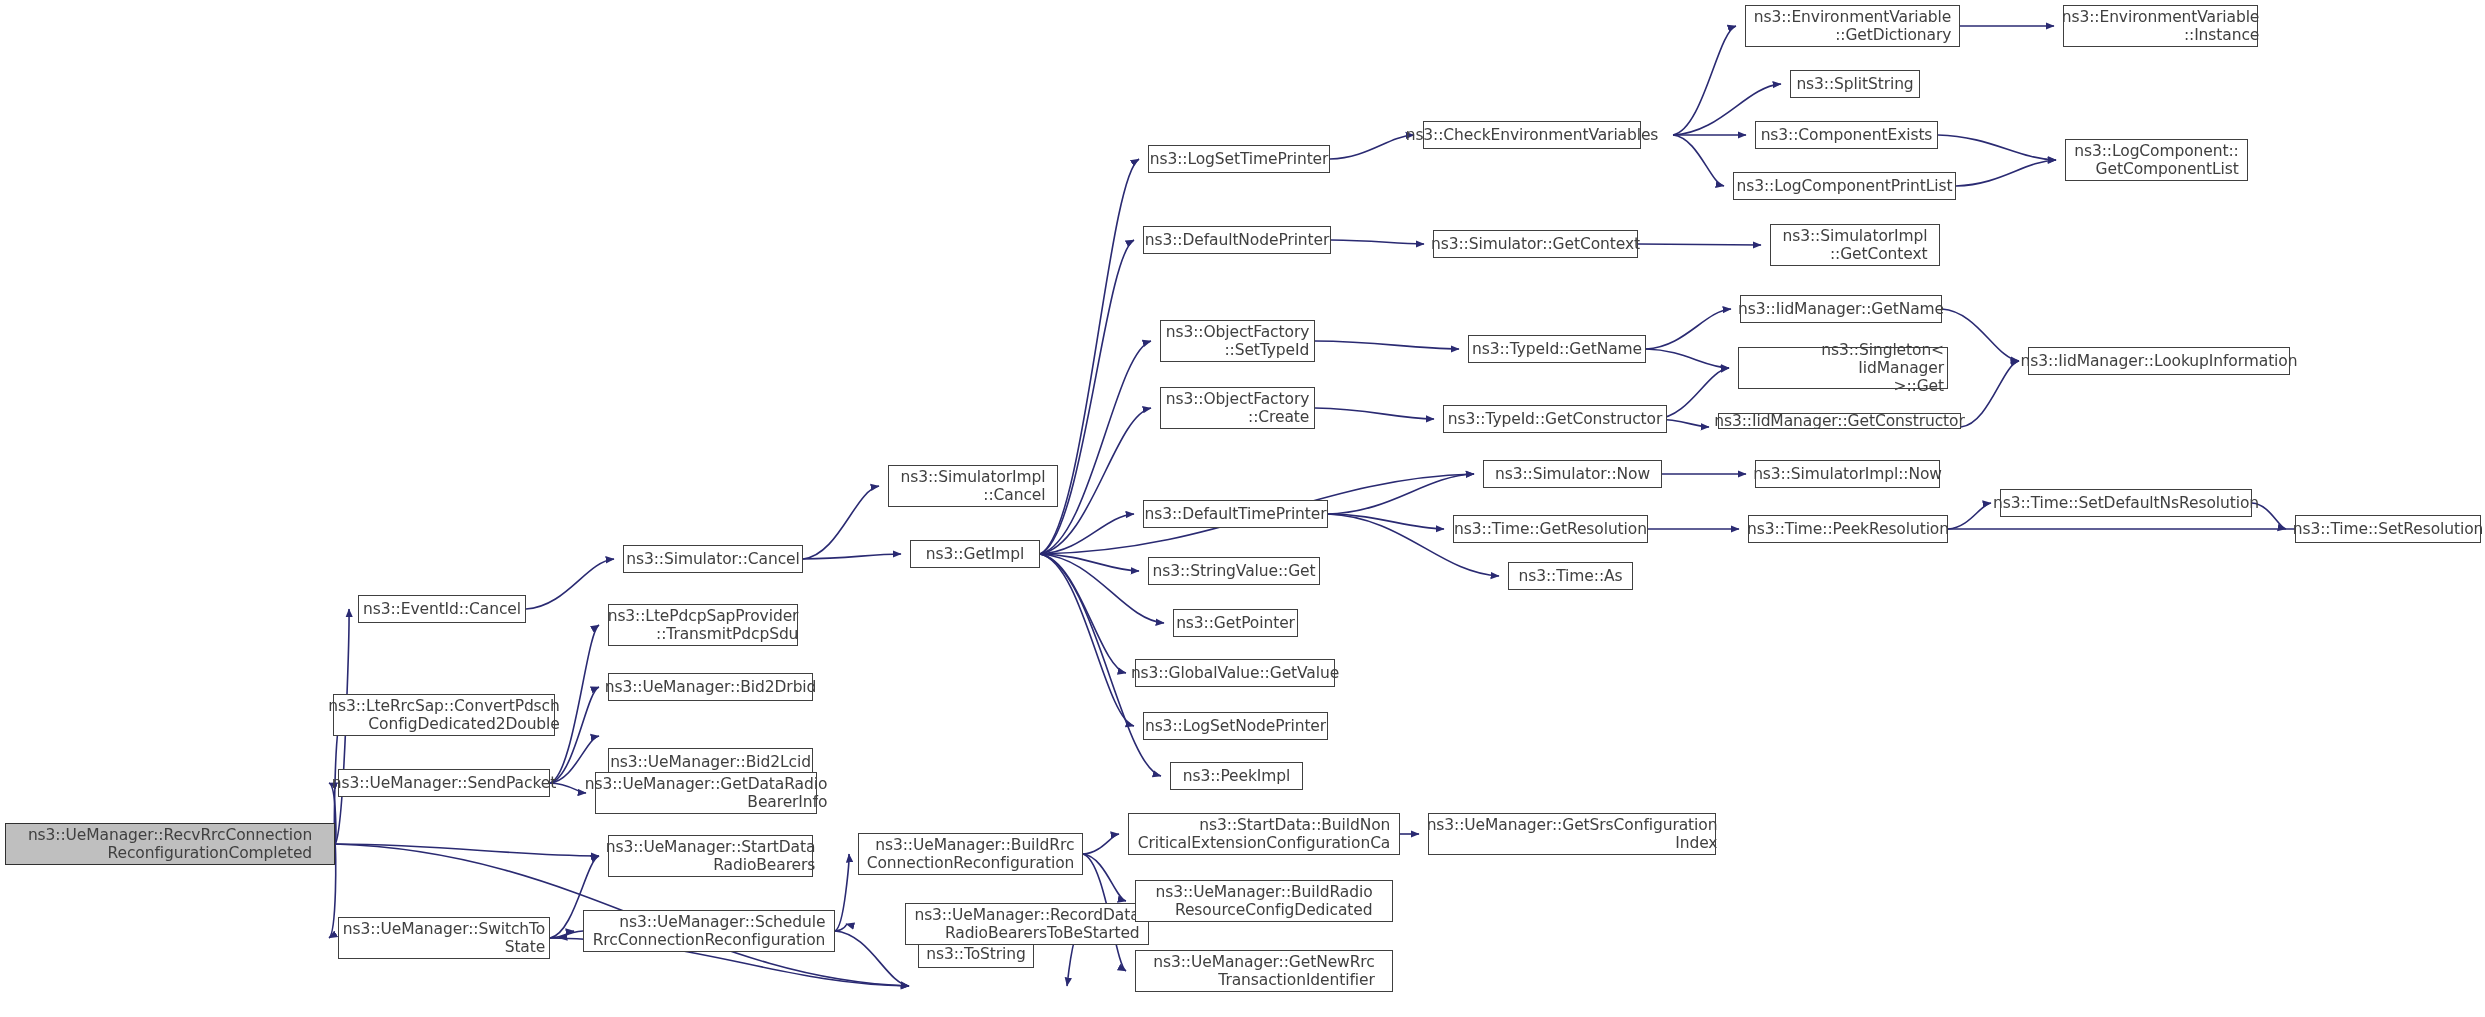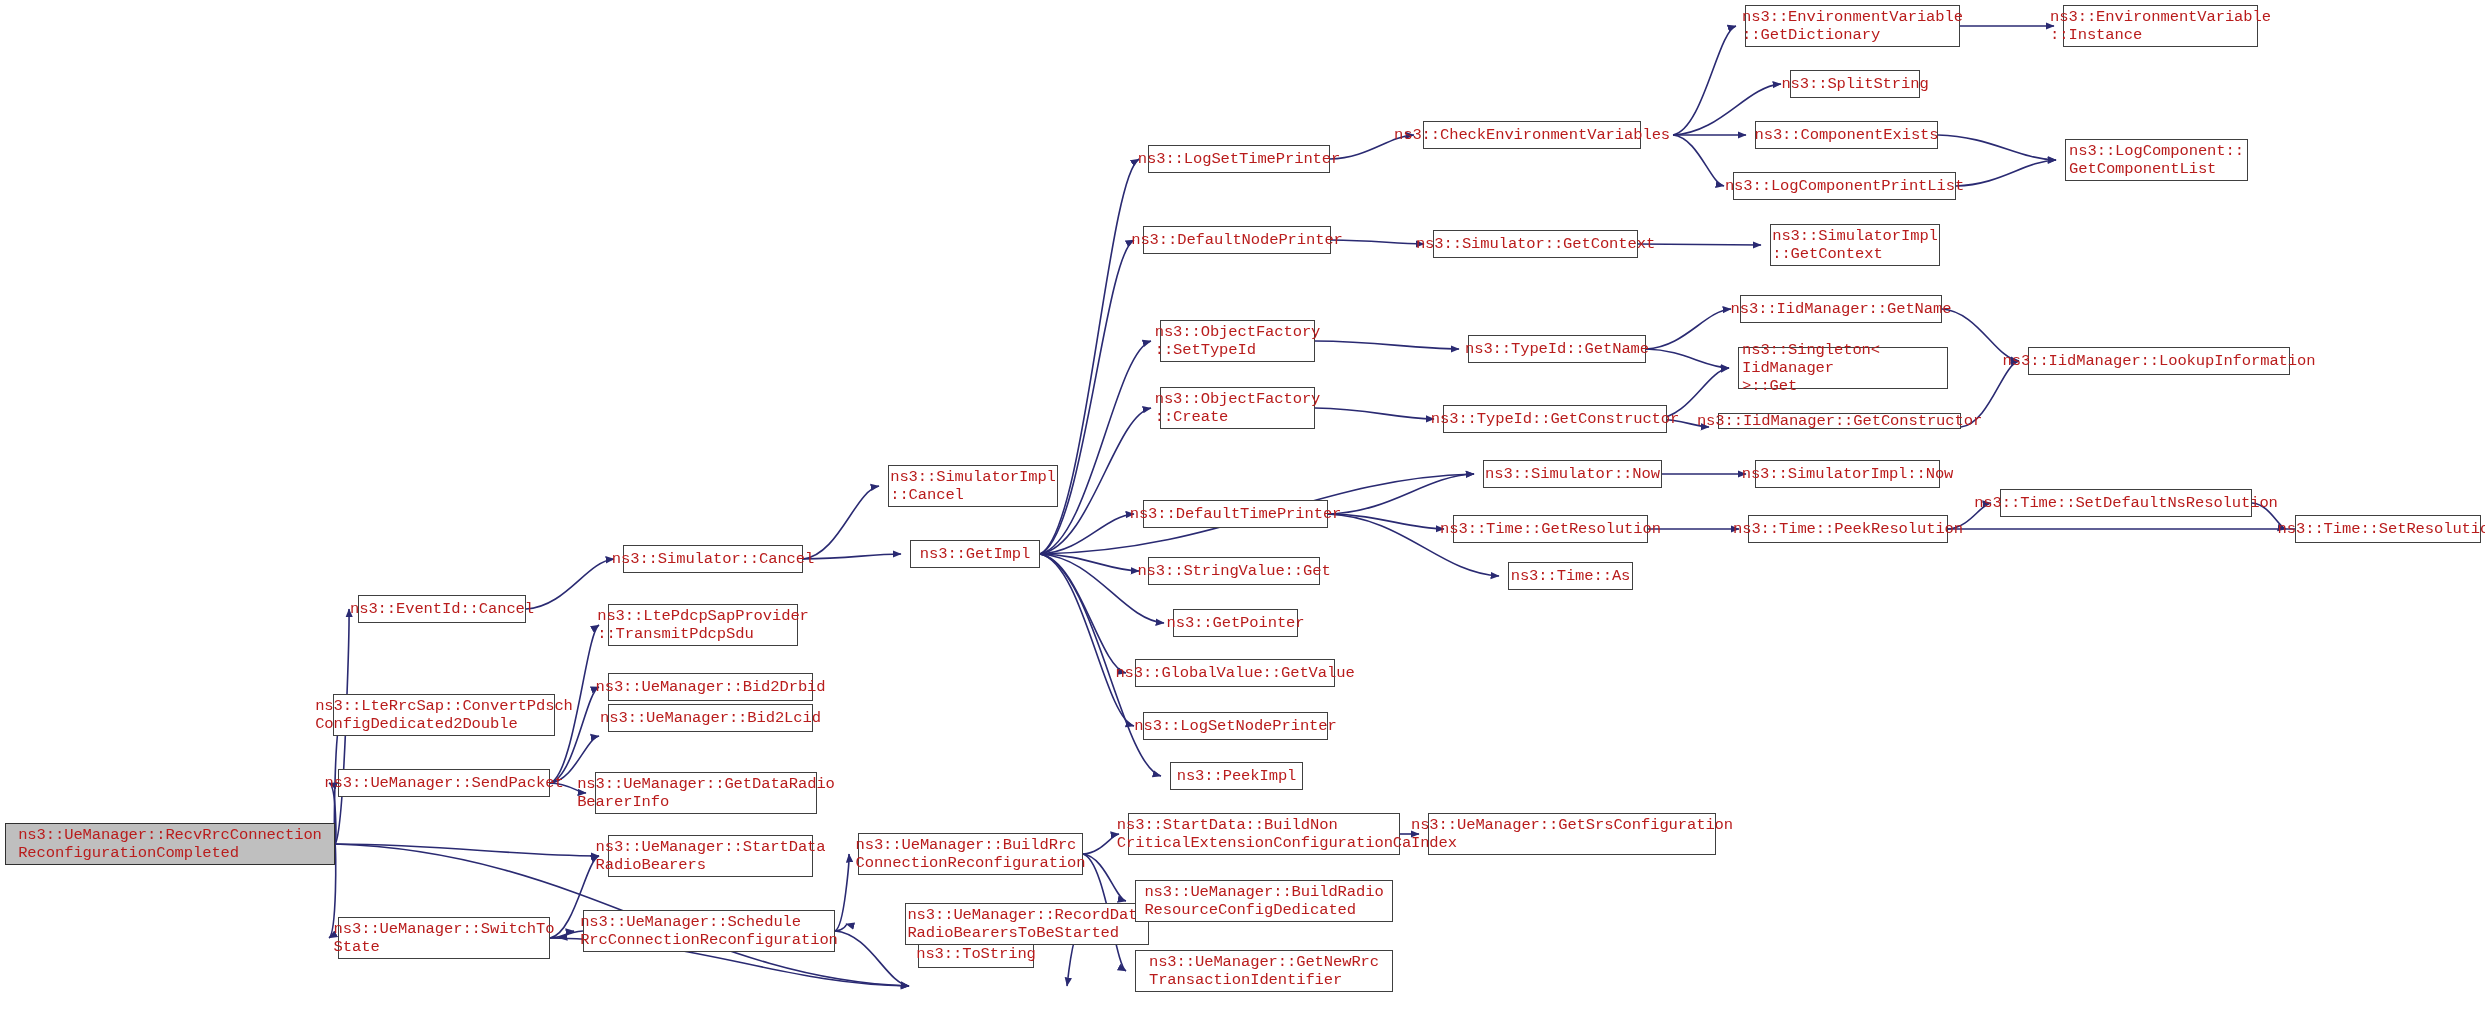--- a/index.html
+++ b/index.html
@@ -4,32 +4,31 @@
 <style>
   html,body{margin:0;padding:0;background:#ffffff;}
   body{font-family:"DejaVu Sans","Liberation Sans",sans-serif;}
   #canvas{position:relative;width:2485px;height:1017px;background:#ffffff;overflow:hidden;}
   #edges{position:absolute;left:0;top:0;width:2485px;height:1017px;}
   .node{
     position:absolute;
     box-sizing:border-box;
     border:1px solid #404040;
     background:#ffffff;
-    color:#b91c1c;
+    color:#404040;
     display:flex;
     align-items:center;
     justify-content:center;
-    text-align:left;
+    text-align:right;
     font-size:15.5px;
     line-height:1.18;
     letter-spacing:-0.1px;
     white-space:pre-line;
     padding:0 3px;
     z-index:5;
-    font-family:Liberation Mono, monospace;
   }
   .node.root{background:#bfbfbf;border-color:#303030;}
 </style>
 </head>
 <body>
 
 <div id="canvas">
   <svg id="edges" xmlns="http://www.w3.org/2000/svg">
     <defs>
       <marker id="ah" markerWidth="9" markerHeight="8" refX="8.4" refY="4" orient="auto" markerUnits="userSpaceOnUse">
@@ -107,21 +106,21 @@
       <div class="node" style="left: 358px; top: 595px; width: 168px; height: 28px;">ns3::EventId::Cancel</div>
       <div class="node" style="left: 333px; top: 694px; width: 222px; height: 42px;">ns3::LteRrcSap::ConvertPdsch
 ConfigDedicated2Double</div>
       <div class="node" style="left: 338px; top: 769px; width: 212px; height: 28px;">ns3::UeManager::SendPacket</div>
       <div class="node" style="left: 338px; top: 917px; width: 212px; height: 42px;">ns3::UeManager::SwitchTo
 State</div>
       <div class="node" style="left: 623px; top: 545px; width: 180px; height: 28px;">ns3::Simulator::Cancel</div>
       <div class="node" style="left: 608px; top: 604px; width: 190px; height: 42px;">ns3::LtePdcpSapProvider
 ::TransmitPdcpSdu</div>
       <div class="node" style="left: 608px; top: 673px; width: 205px; height: 28px;">ns3::UeManager::Bid2Drbid</div>
-      <div class="node" style="left: 608px; top: 704px; width: 205px; height: 28px;">ns3::UeManager::Bid2Lcid</div>
+      <div class="node" style="left: 608px; top: 748px; width: 205px; height: 28px;">ns3::UeManager::Bid2Lcid</div>
       <div class="node" style="left: 595px; top: 772px; width: 222px; height: 42px;">ns3::UeManager::GetDataRadio
 BearerInfo</div>
       <div class="node" style="left: 608px; top: 835px; width: 205px; height: 42px;">ns3::UeManager::StartData
 RadioBearers</div>
       <div class="node" style="left: 583px; top: 910px; width: 252px; height: 42px;">ns3::UeManager::Schedule
 RrcConnectionReconfiguration</div>
       <div class="node" style="left: 918px; top: 940px; width: 116px; height: 28px;">ns3::ToString</div>
       <div class="node" style="left: 888px; top: 465px; width: 170px; height: 42px;">ns3::SimulatorImpl
 ::Cancel</div>
       <div class="node" style="left: 910px; top: 540px; width: 130px; height: 28px;">ns3::GetImpl</div>

